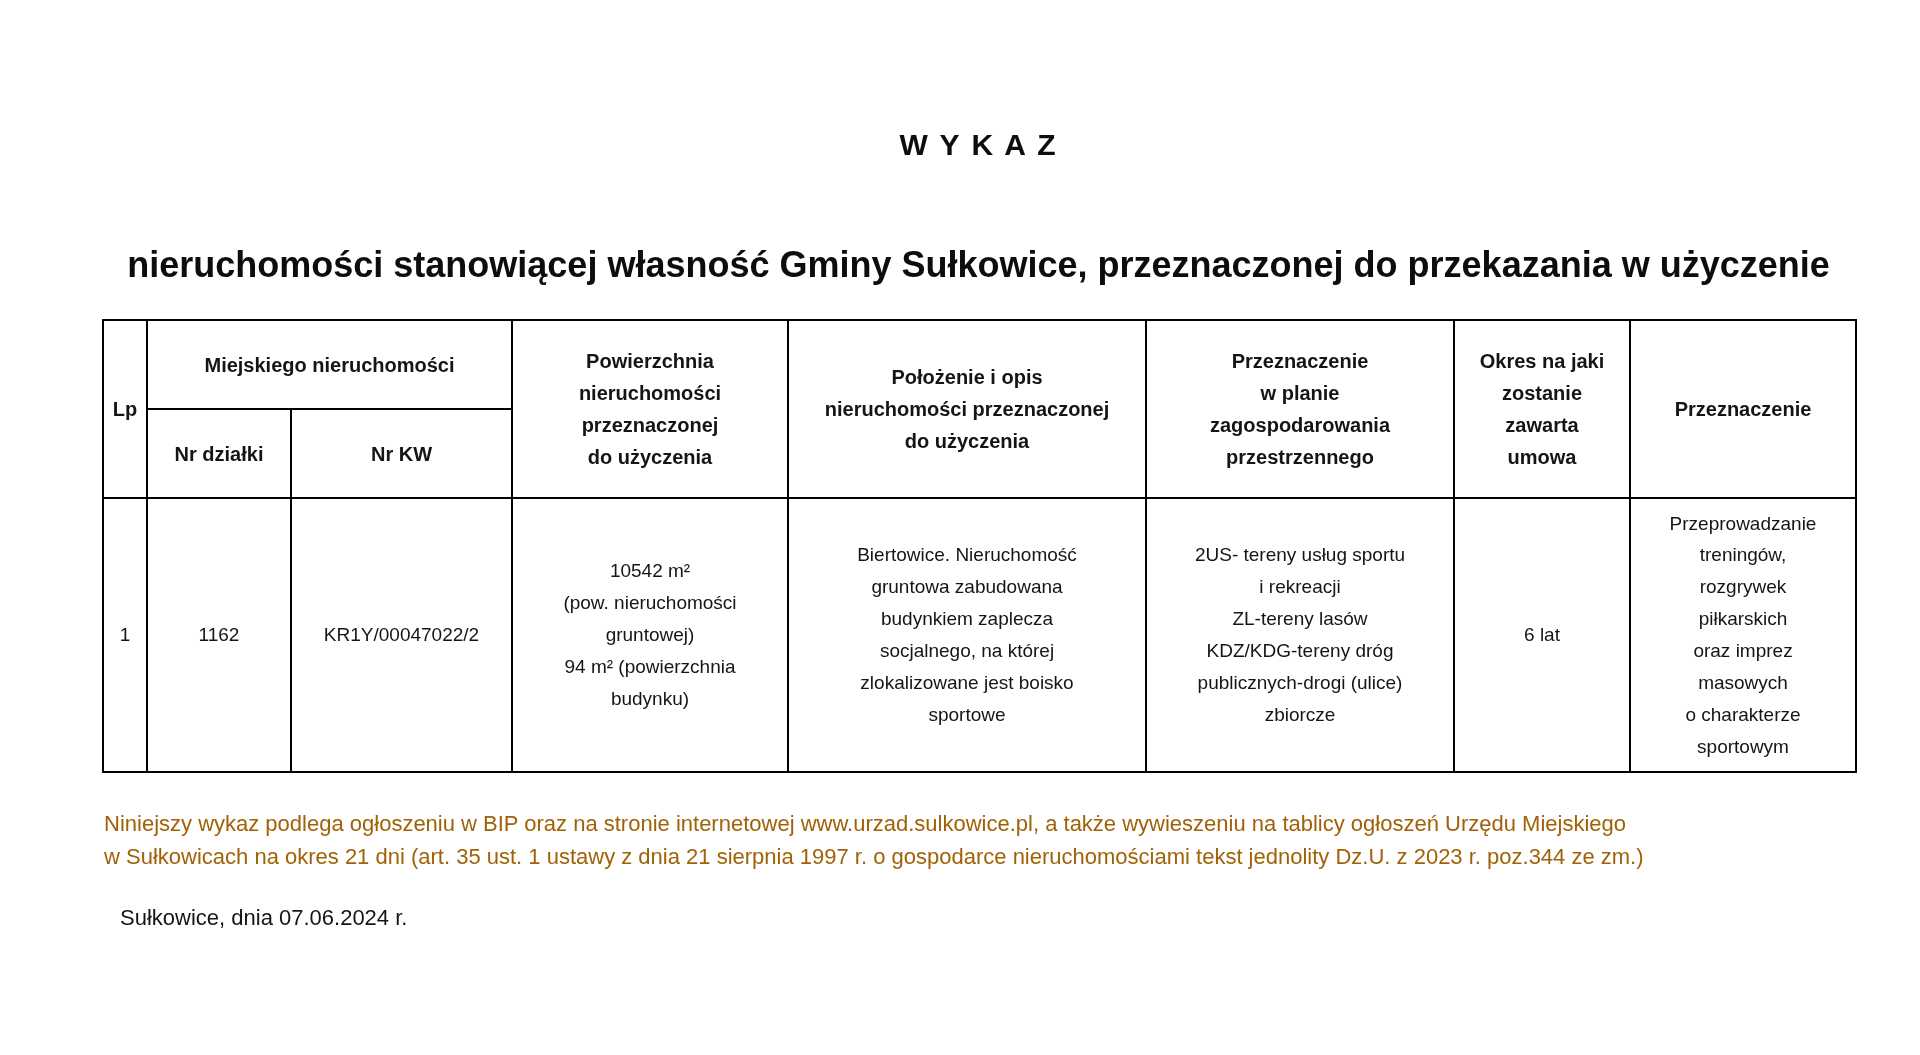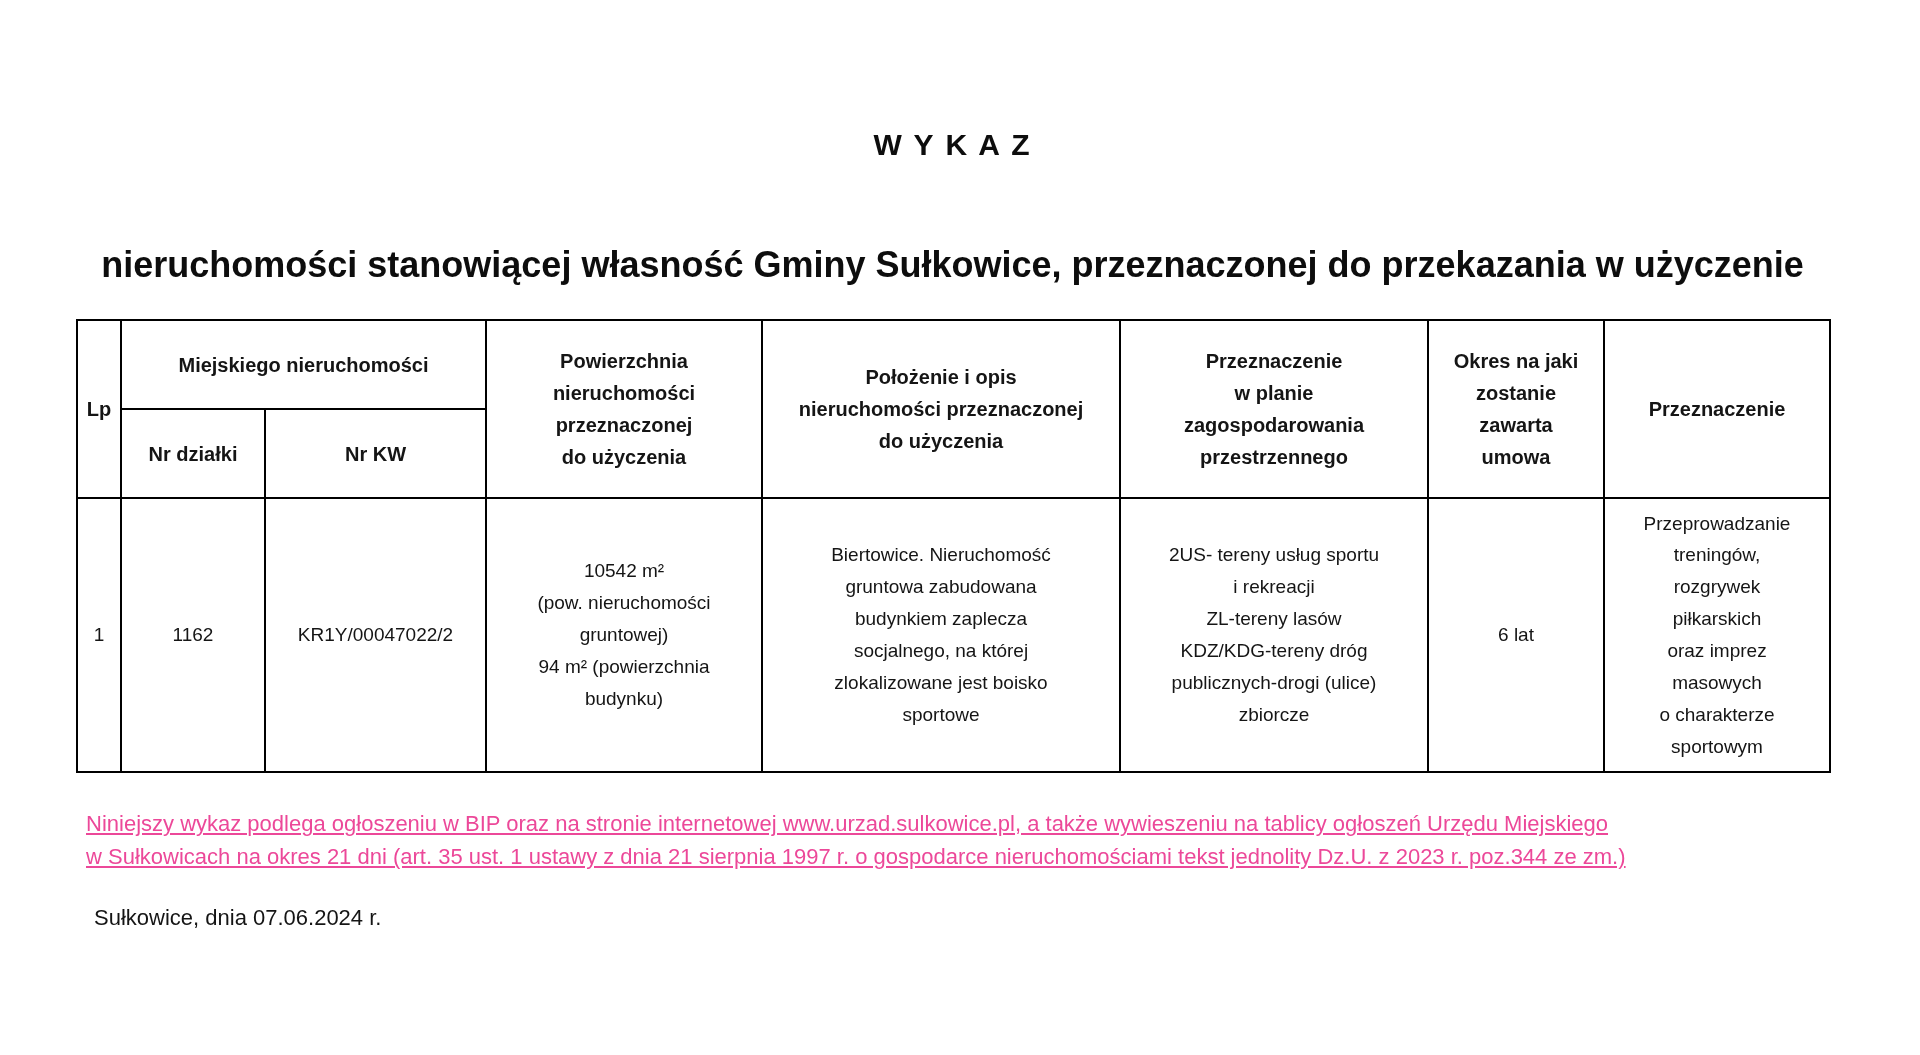--- a/index.html
+++ b/index.html
@@ -12,21 +12,21 @@
   }
   .page {
     position: relative;
     width: 1920px;
     height: 1055px;
     background: #ffffff;
     overflow: hidden;
   }
   .content {
     position: absolute;
-    left: 76px;
+    left: 102px;
     top: 0;
     width: 1753px;
   }
   .doc-title {
     margin: 128px 0 0 0;
     text-align: center;
     font-size: 30px;
     font-weight: bold;
     letter-spacing: 2px;
     line-height: 1.1;
@@ -67,27 +67,26 @@
     margin-left: 44px;
   }
   thead tr.hdr-top    { height: 89px; }
   thead tr.hdr-bottom { height: 89px; }
   tbody tr.data-row   { height: 274px; }
   
   th.sep { border-bottom: 3px solid #000000; }
   tbody td { border-top: 3px solid #000000; }
 
   .notice {
-    margin: 34px 0 0 10px;
+    margin: 34px 0 0 2px;
     width: 1746px;
     font-size: 22px;
     line-height: 1.5;
     white-space: pre-line;
-    color: #ec4899;
-    text-decoration: underline;
+    color: #a16207;
   }
   .dateline {
     margin: 30px 0 0 18px;
     font-size: 22px;
     line-height: 1.4;
     color: #151515;
   }
 </style>
 </head>
 <body>

